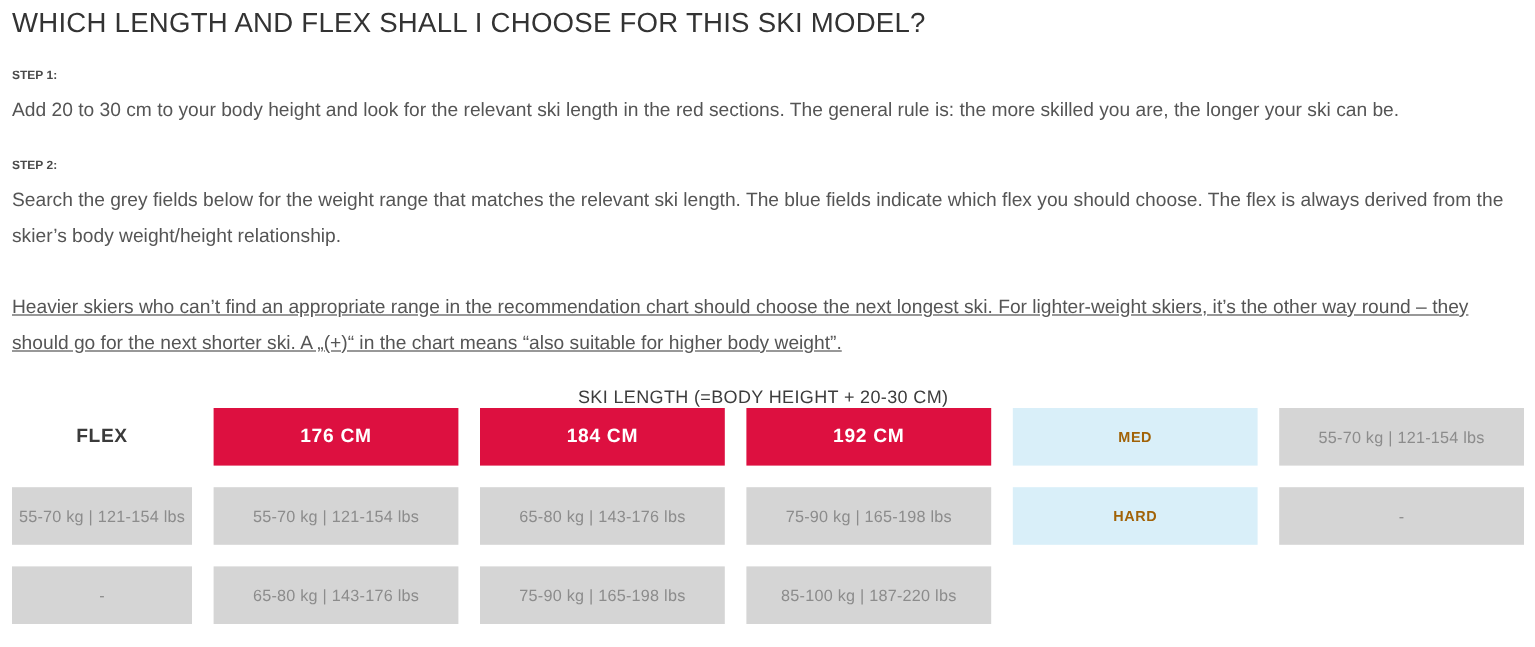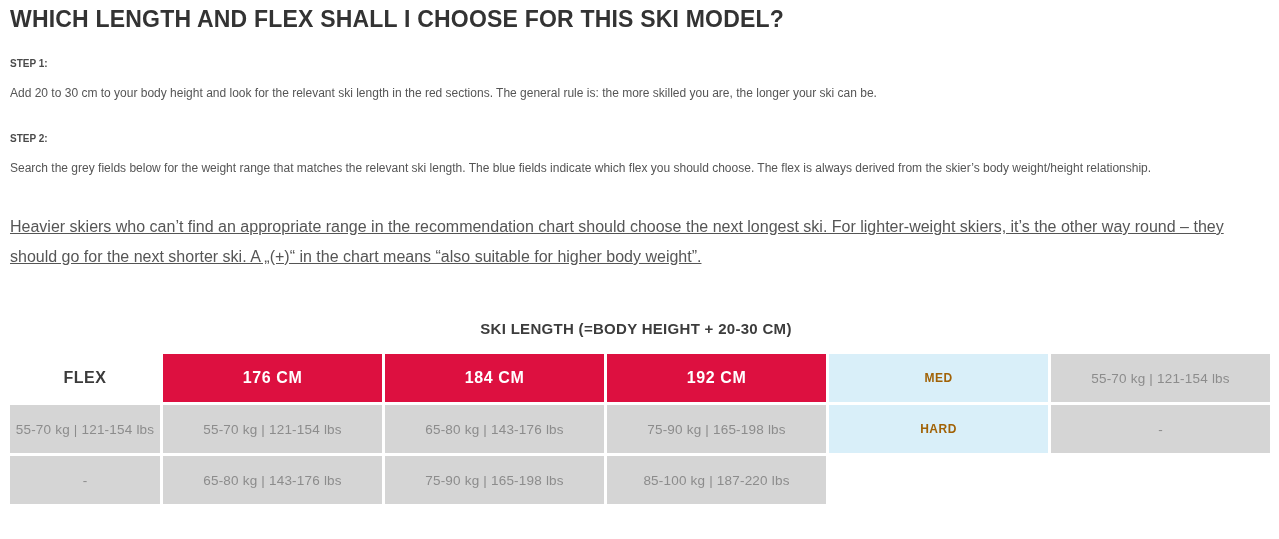--- a/index.html
+++ b/index.html
@@ -13,59 +13,58 @@
     width: 1279px;
     height: 539px;
     background: #ffffff;
     overflow: hidden;
     box-sizing: border-box;
     padding: 6px 10px 0 10px;
   }
   h1.title {
     margin: 0;
     font-size: 23px;
-    font-weight: bold;
+    font-weight: normal;
     color: #333333;
     letter-spacing: 0.2px;
   }
   .step-label {
     margin-top: 25px;
     font-size: 10px;
     font-weight: bold;
     color: #4a4a4a;
   }
   .body-text {
     margin-top: 9px;
-    font-size: 12px;
+    font-size: 16px;
     color: #555555;
     line-height: 30px;
     max-width: 1252px;
   }
   .note-text {
     margin-top: 29px;
     font-size: 16px;
     color: #555555;
     line-height: 30px;
     max-width: 1252px;
     text-decoration: underline;
   }
   .table-title {
-    margin-top: 48px;
+    margin-top: 21px;
     text-align: center;
     font-size: 15px;
-    font-weight: bold;
+    font-weight: normal;
     color: #3c3c3c;
     letter-spacing: 0.3px;
     width: 1252px;
   }
   .ski-table {
-    margin-top: 17px;
     display: grid;
     grid-template-columns: 150px repeat(5, 1fr);
-    gap: 3px;
+    gap: 18px;
     width: 1260px;
   }
   .cell {
     height: 48px;
     display: flex;
     align-items: center;
     justify-content: center;
     box-sizing: border-box;
   }
   .corner-cell {

